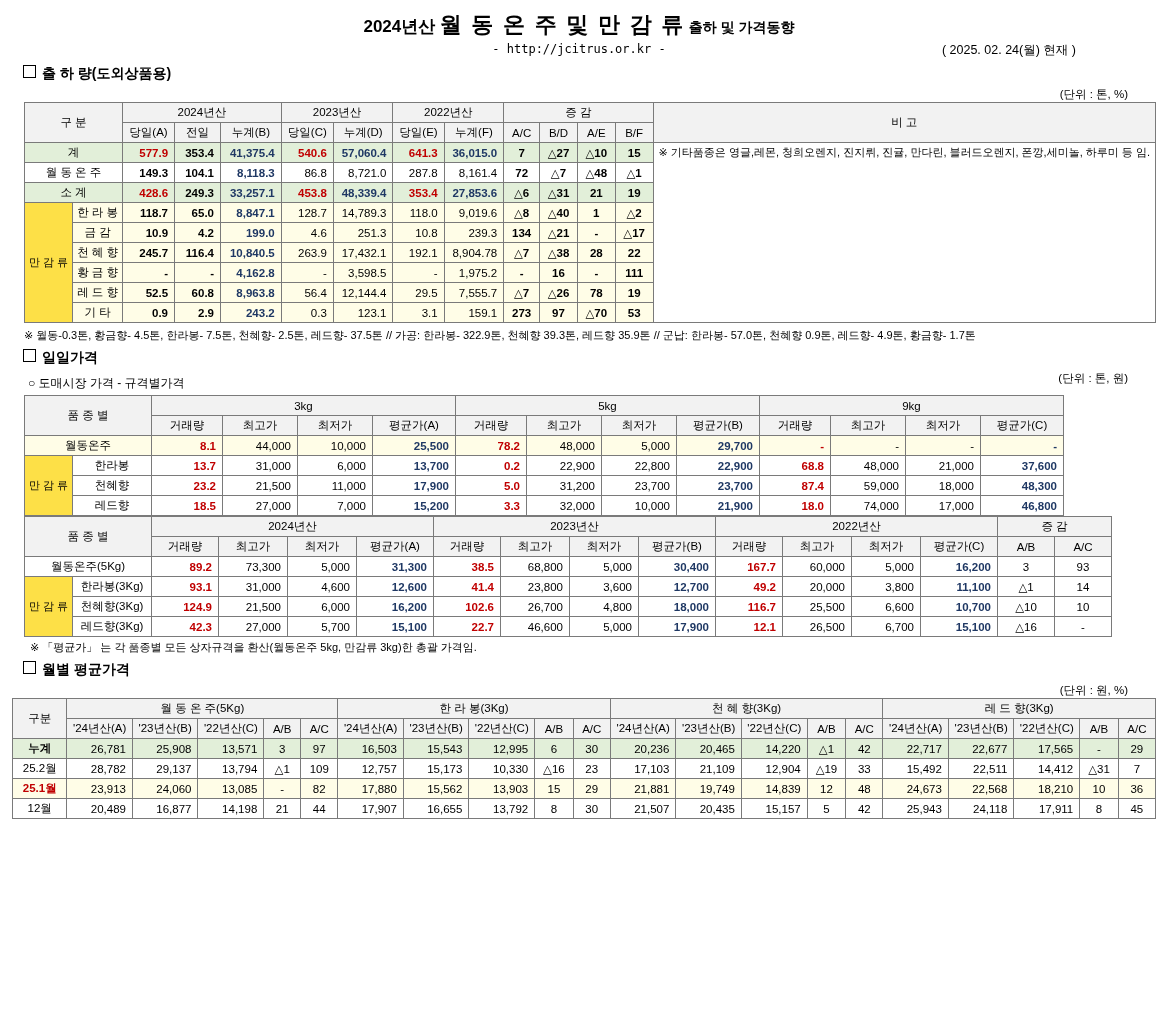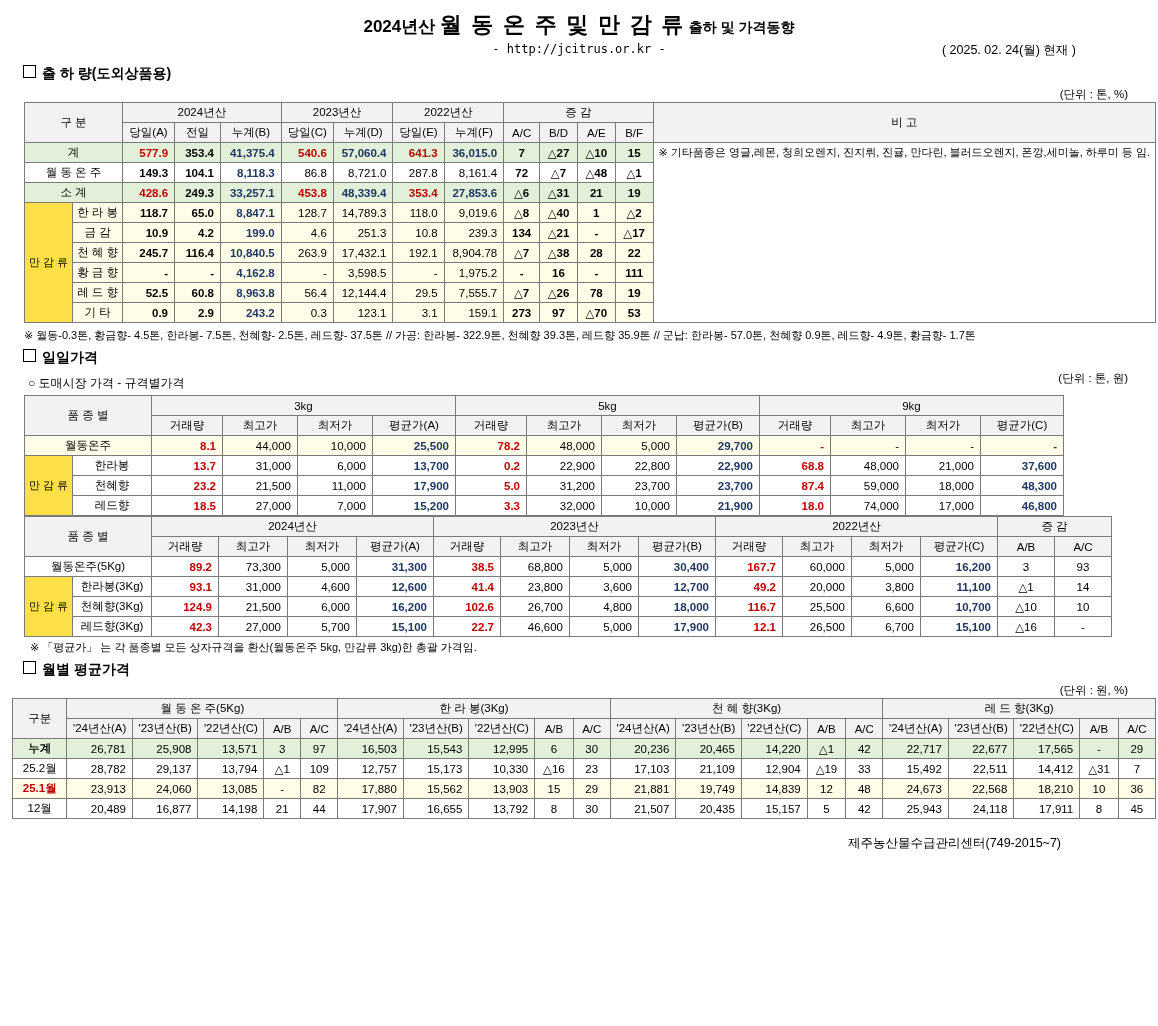--- a/index.html
+++ b/index.html
@@ -532,15 +532,14 @@
       <td>42</td>
       <td class="r">25,943</td>
       <td class="r">24,118</td>
       <td class="r">17,911</td>
       <td>8</td>
       <td>45</td>
     </tr>
   </tbody>
     </table>
 
-  <div class="footer">제주농산물수급관리센터(749-2015~7)</div>
 
 </div>
 
 </body></html>

